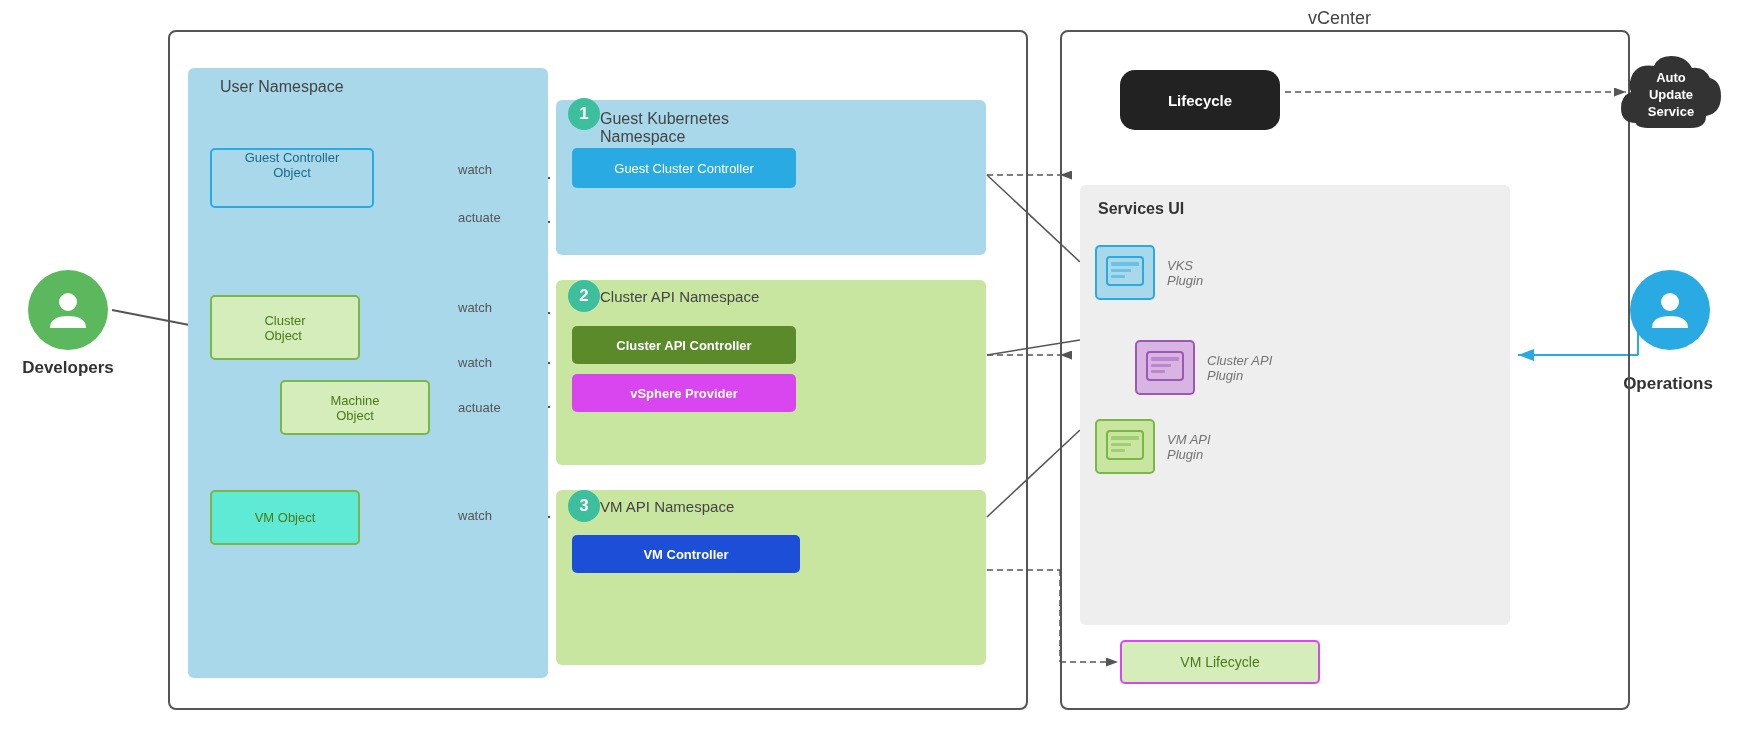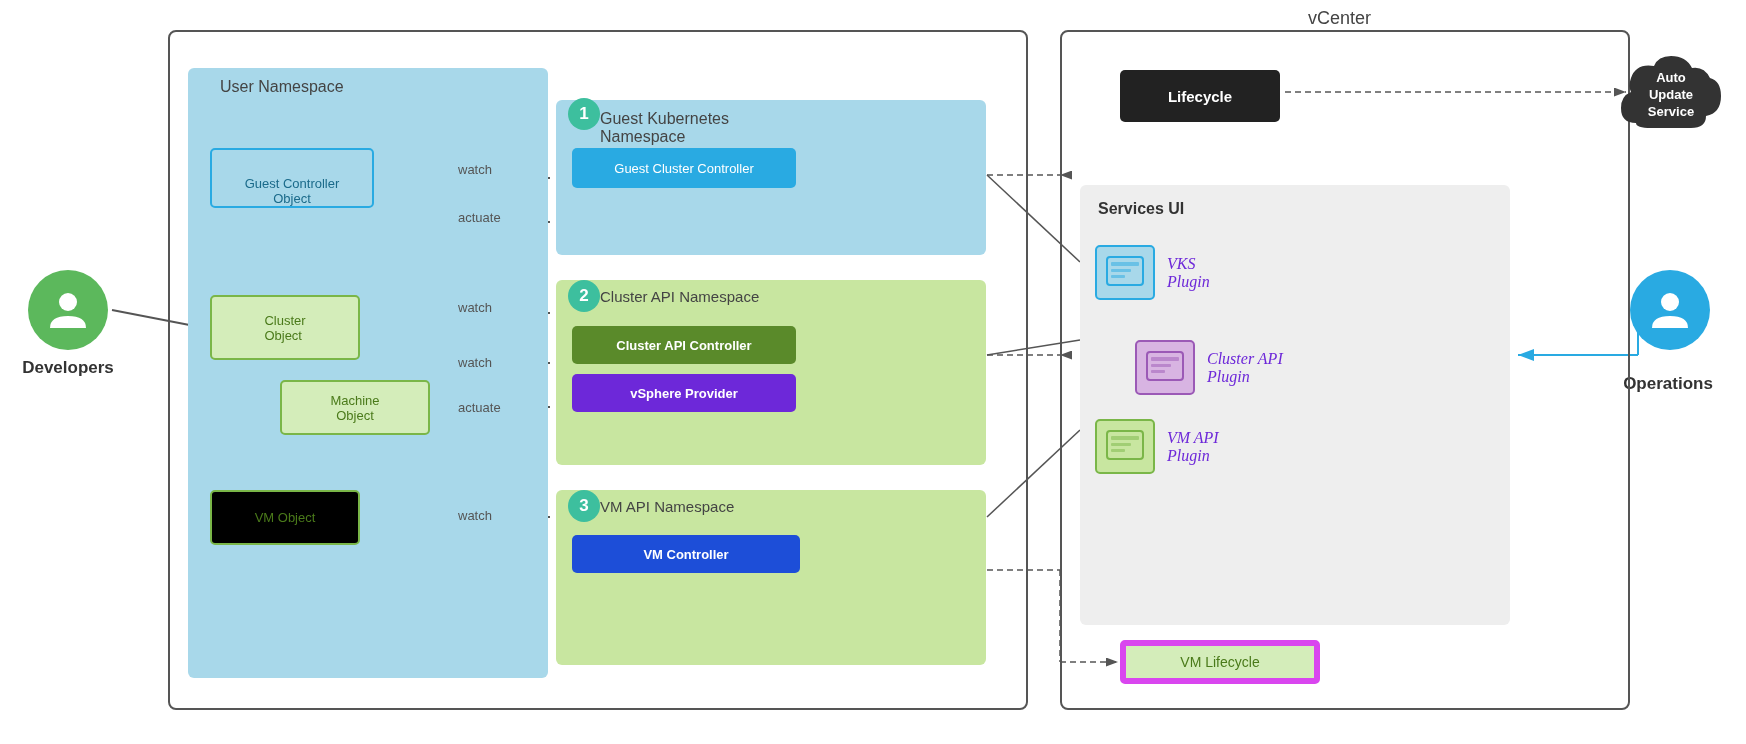--- a/index.html
+++ b/index.html
@@ -118,21 +118,21 @@
     .guest-controller-box {
       position: absolute;
       left: 210px;
       top: 148px;
       width: 164px;
       height: 60px;
       background: #a8d8ea;
       border: 2px solid #29aae2;
       border-radius: 5px;
       display: flex;
-      align-items: flex-end;
+      align-items: flex-start;
       justify-content: center;
       text-align: center;
     }
     .guest-controller-box span {
       font-size: 13px;
       color: #1a6a8a;
     }
 
     
     .cluster-object-box {
@@ -173,21 +173,21 @@
       color: #4a7a1a;
     }
 
     
     .vm-object-box {
       position: absolute;
       left: 210px;
       top: 490px;
       width: 150px;
       height: 55px;
-      background: #000000;
+      background: #5eead4;
       border: 2px solid #7ab648;
       border-radius: 5px;
       display: flex;
       align-items: center;
       justify-content: center;
     }
     .vm-object-box span {
       font-size: 13px;
       color: #4a7a1a;
     }
@@ -296,21 +296,21 @@
       font-weight: bold;
     }
 
     
     .vsphere-provider-box {
       position: absolute;
       left: 572px;
       top: 374px;
       width: 224px;
       height: 38px;
-      background: #6d28d9;
+      background: #d946ef;
       border-radius: 5px;
       display: flex;
       align-items: center;
       justify-content: center;
     }
     .vsphere-provider-box span {
       font-size: 13px;
       color: #fff;
       font-weight: bold;
     }
@@ -387,23 +387,23 @@
       background: #fff;
       padding: 0 8px;
     }
 
     
     .lifecycle-box {
       position: absolute;
       left: 1120px;
       top: 70px;
       width: 160px;
-      height: 52px;
+      height: 60px;
       background: #222;
-      border-radius: 5px;
+      border-radius: 15px;
       display: flex;
       align-items: center;
       justify-content: center;
     }
     .lifecycle-box span {
       color: #fff;
       font-size: 15px;
       font-weight: bold;
     }
 
@@ -475,35 +475,34 @@
     .plugin-icon-purple {
       background: #d8b4e2;
       border: 2px solid #9b59b6;
     }
     .plugin-icon-green {
       background: #c8e6a0;
       border: 2px solid #7ab648;
     }
 
     .plugin-label {
-      font-size: 16px;
-      color: #6d28d9;
+      font-size: 13px;
+      color: #737373;
       font-style: italic;
-      font-family: Liberation Serif, serif;
     }
 
     
     .vm-lifecycle-box {
       position: absolute;
       left: 1120px;
       top: 640px;
       width: 200px;
       height: 44px;
       background: #d4edba;
-      border: 6px solid #d946ef;
+      border: 2px solid #d946ef;
       border-radius: 5px;
       display: flex;
       align-items: center;
       justify-content: center;
     }
     .vm-lifecycle-box span {
       font-size: 14px;
       color: #4a7a1a;
     }
 

